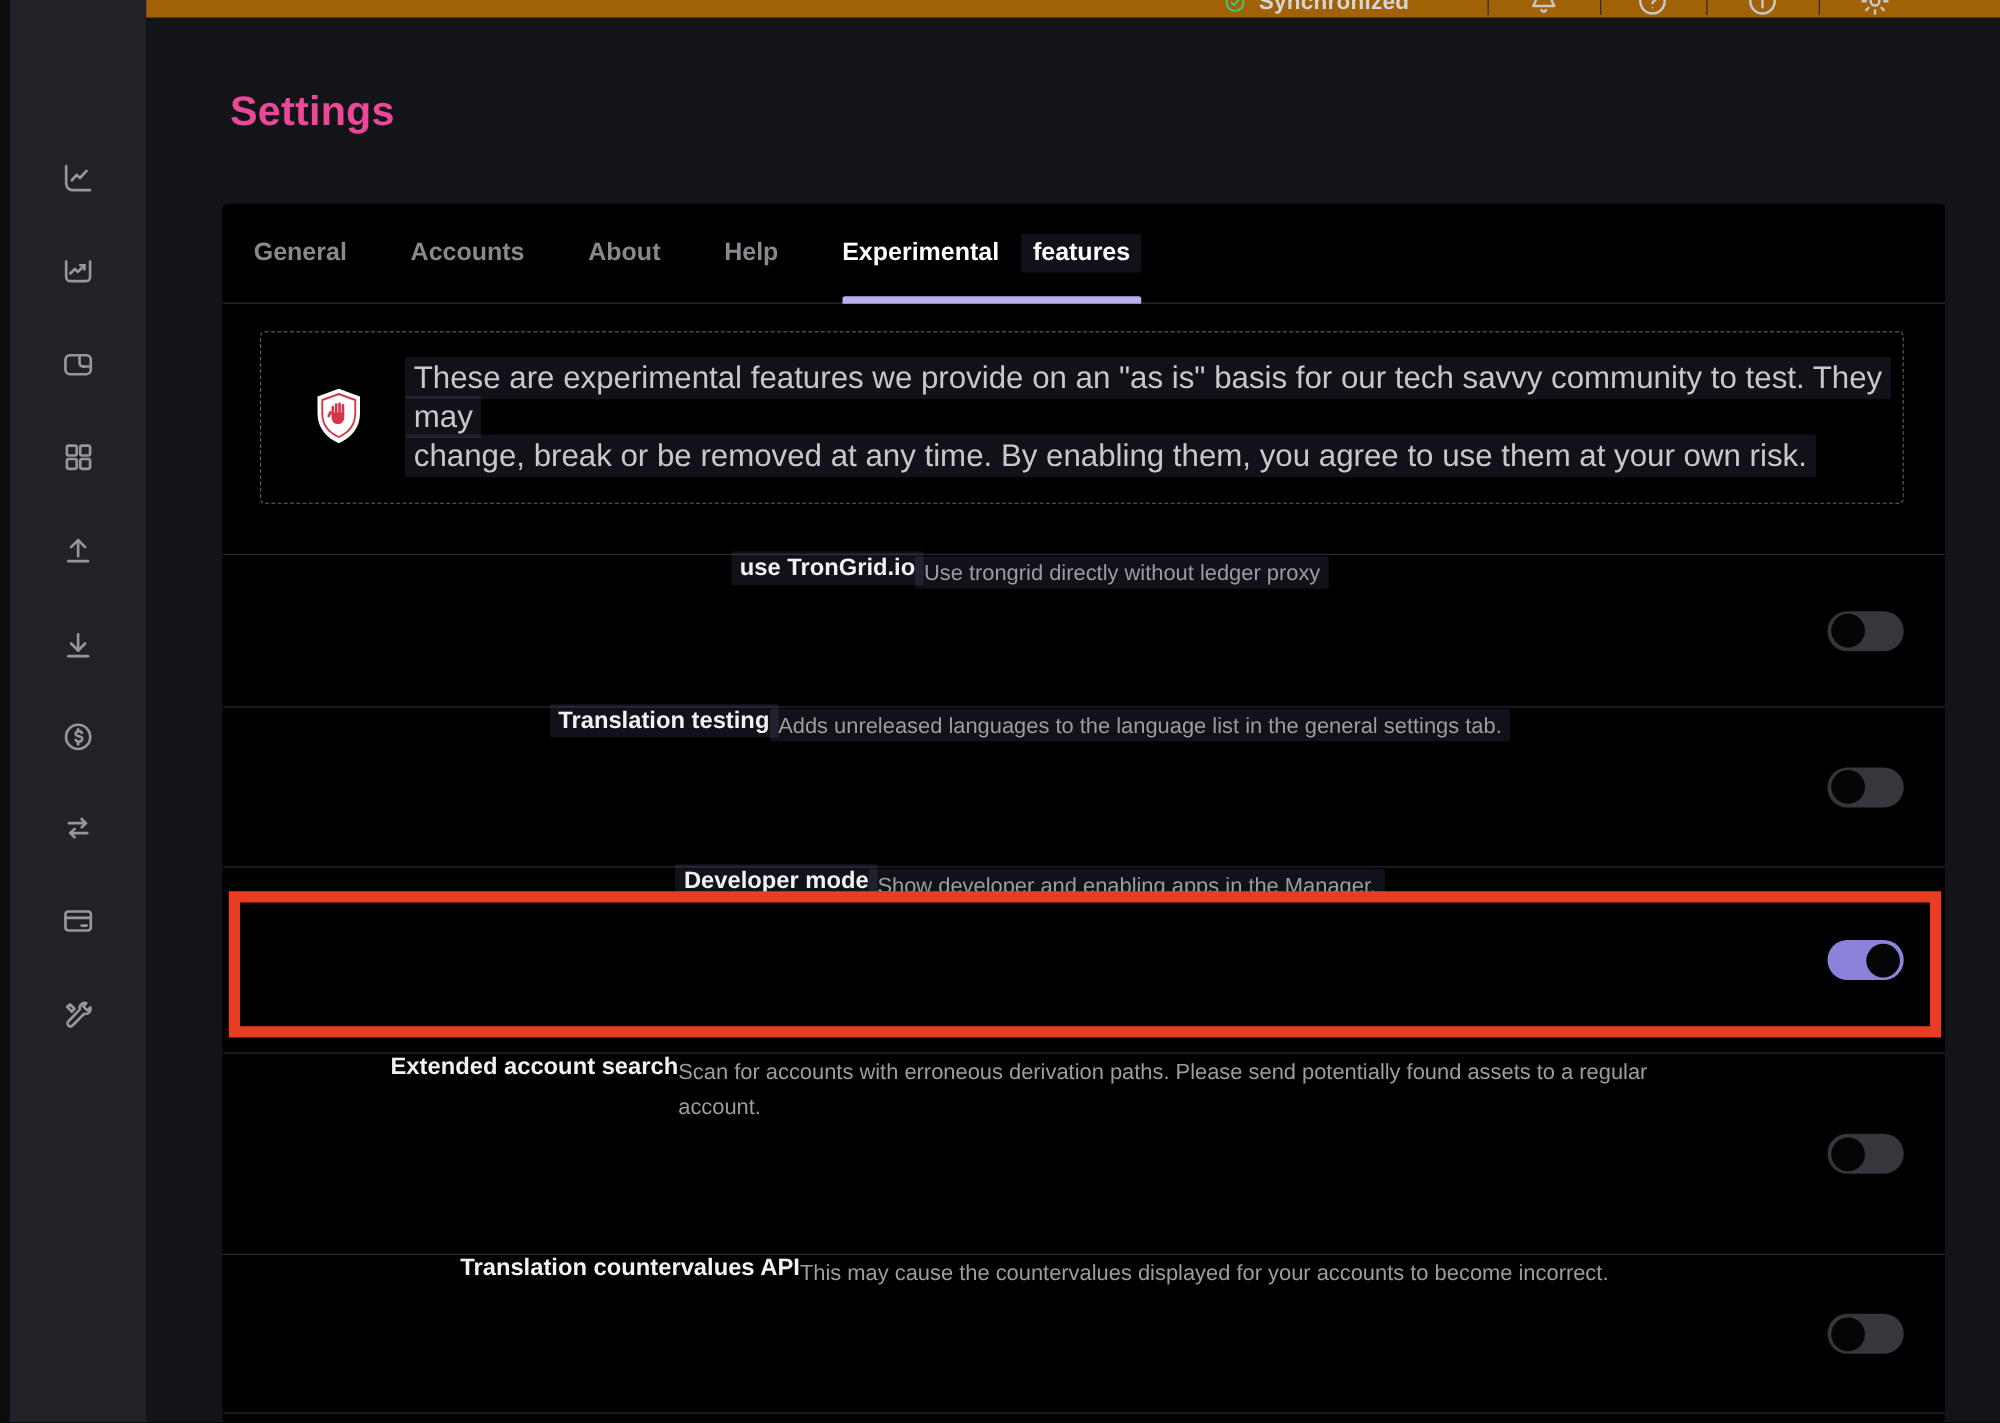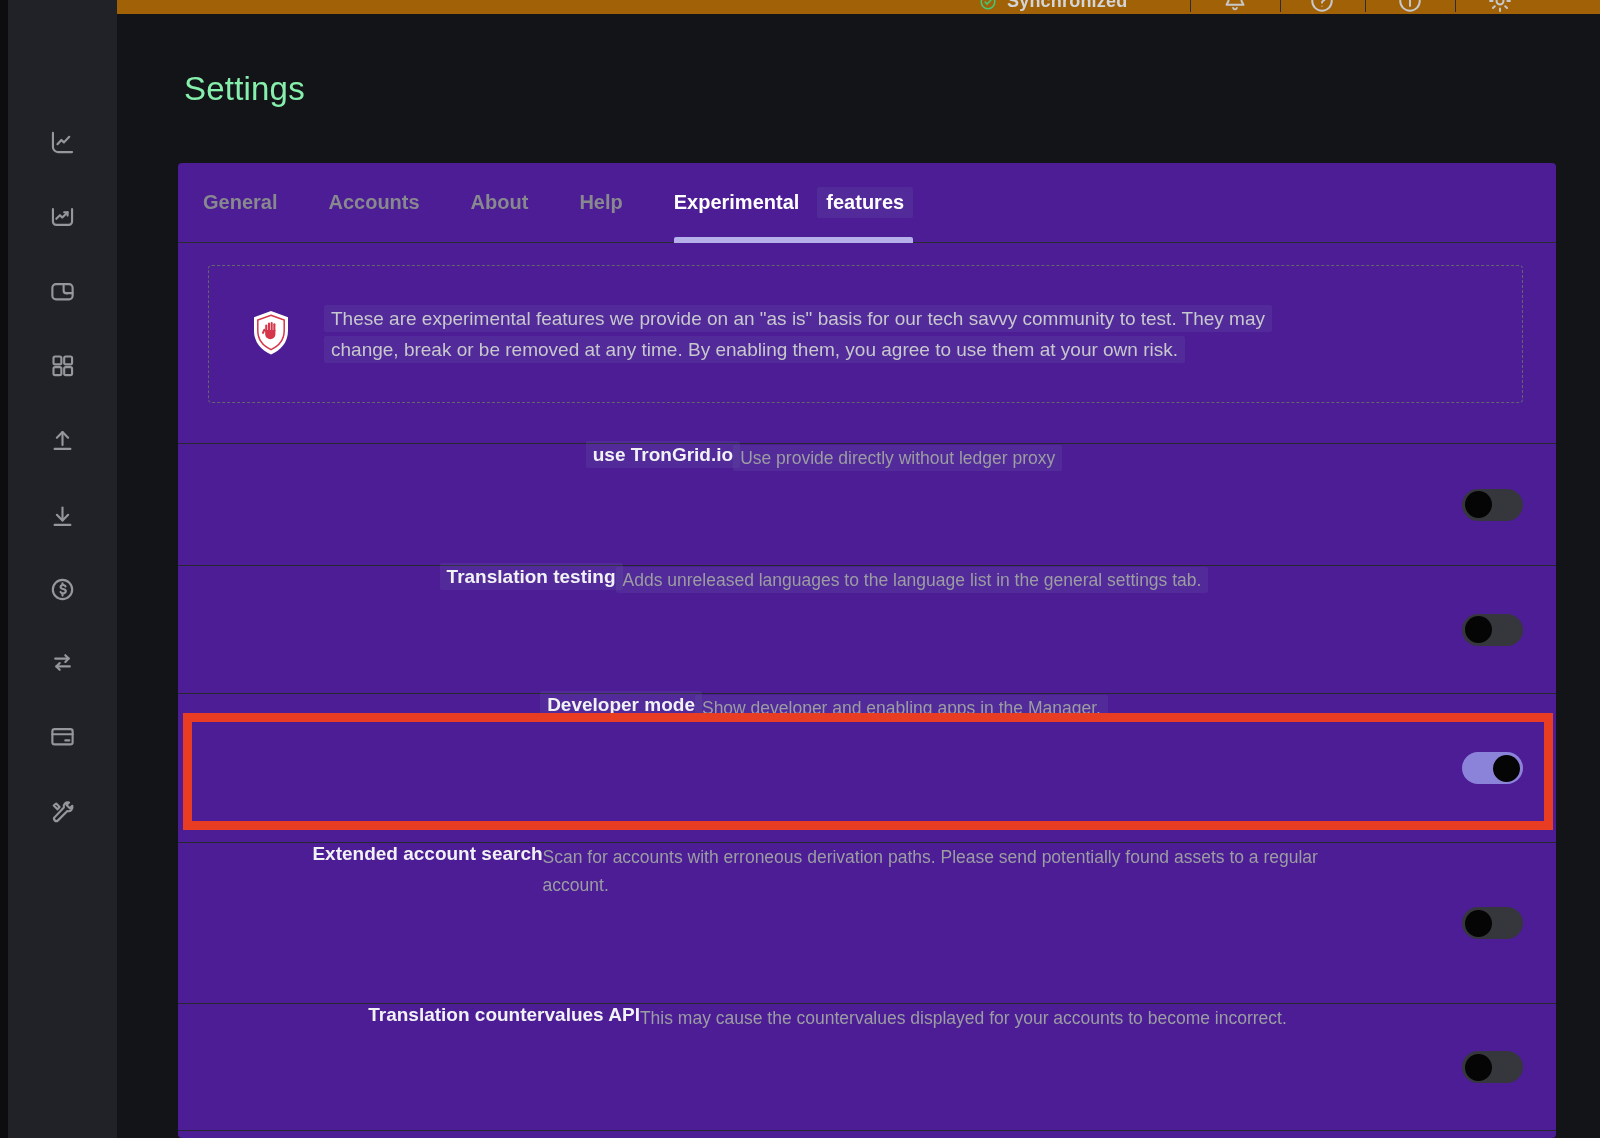--- a/index.html
+++ b/index.html
@@ -27,26 +27,26 @@
   .topbar .sync-wrap { position:absolute; top:-9px; left:862px; display:flex; align-items:center; gap:10px; }
   .sync-circle { width:18px; height:18px; }
   .sync-circle svg { width:18px; height:18px; stroke:#41c97b; fill:none; stroke-width:2; stroke-linecap:round; stroke-linejoin:round; }
   .sync-label { font-size:18px; font-weight:700; color:#d4d5d8; letter-spacing:.2px; }
   .tb-divider { position:absolute; top:0; width:1px; height:12px; background:#2c2d32; }
   .tb-icon { position:absolute; top:-12px; width:26px; height:26px; cursor:pointer; }
   .tb-icon svg { width:26px; height:26px; stroke:#c7c8cb; fill:none; stroke-width:1.8; stroke-linecap:round; stroke-linejoin:round; }
   
   .page-title {
     position:absolute; left:184px; top:70px;
-    font-size:33px; font-weight:400; color:#86efac; letter-spacing:.2px;
+    font-size:33px; font-weight:700; color:#ec4899; letter-spacing:.2px;
   }
   
   .card {
     position:absolute; left:178px; top:163px; width:1378px; height:975px;
-    background:#4c1d95; border-radius:4px;
+    background:#000000; border-radius:4px;
   }
   
   .tabbar {
     position:absolute; left:0; top:0; right:0; height:80px;
     display:flex; align-items:center; padding-left:25px; gap:51px;
     border-bottom:1px solid #2b2c30;
   }
   .tab { position:relative; font-size:20px; font-weight:600; color:#87898e; cursor:pointer; height:80px; display:flex; align-items:center; }
   .tab.active { color:#ffffff; }
   .tab.active::after {
@@ -58,21 +58,21 @@
   .tab .hl { padding:4px 9px; margin-left:18px; }
   
   .warning {
     position:absolute; left:30px; top:102px; width:1315px; height:138px;
     border:1px dashed #63656d; border-radius:4px;
     display:flex; align-items:center;
   }
   .shield { position:absolute; left:39px; top:50%; transform:translateY(-50%); width:46px; height:50px; }
   .warning-text {
     position:absolute; left:122px; top:50%; transform:translateY(-50%);
-    font-size:19px; line-height:31px; color:#c6c8cd;
+    font-size:25px; line-height:31px; color:#c6c8cd;
   }
   
   .rows { position:absolute; left:0; top:280px; right:0; }
   .row {
     position:relative; border-top:1px solid #27282d;
     display:flex; justify-content:center;
     padding-left:31px; padding-right:110px;
   }
   .row-1 { height:122px; } .row-2 { height:128px; } .row-3 { height:149px; }
   .row-4 { height:161px; } .row-5 { height:127px; } .row-end { height:8px; border-top:1px solid #27282d; }
@@ -254,21 +254,21 @@
     <div class="warning-text">
       <div><span class="hl">These are experimental features we provide on an "as is" basis for our tech savvy community to test. They may</span></div>
       <div><span class="hl">change, break or be removed at any time. By enabling them, you agree to use them at your own risk.</span></div>
     </div>
   </div>
 
   <div class="rows">
 
     <div class="row row-1">
       <div class="row-title"><span class="hl">use TronGrid.io</span></div>
-      <div class="row-desc"><span class="hl">Use provide directly without ledger proxy</span></div>
+      <div class="row-desc"><span class="hl">Use trongrid directly without ledger proxy</span></div>
       <div class="toggle" role="switch">
           <div class="knob"></div>
         </div>
     </div>
 
     <div class="row row-2">
       <div class="row-title"><span class="hl">Translation testing</span></div>
       <div class="row-desc"><span class="hl">Adds unreleased languages to the language list in the general settings tab.</span></div>
       <div class="toggle" role="switch">
           <div class="knob"></div>

